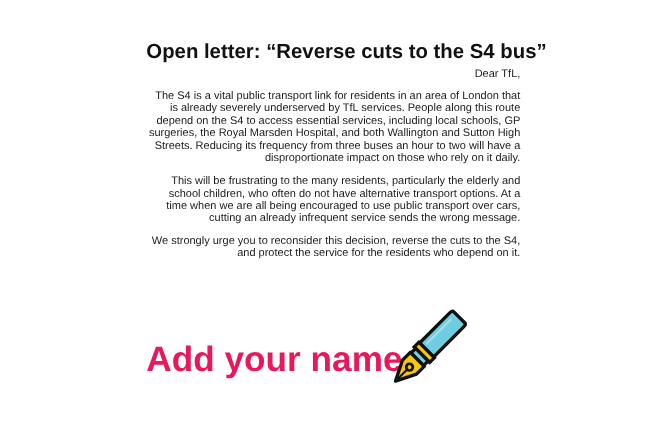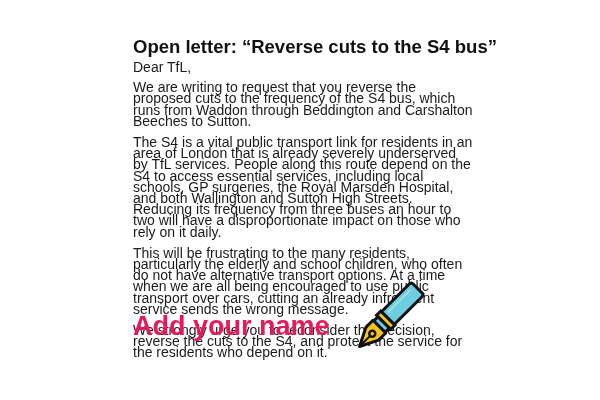--- a/index.html
+++ b/index.html
@@ -8,72 +8,72 @@
       background: #ffffff;
       width: 600px;
       height: 400px;
       overflow: hidden;
     }
     .page {
       position: relative;
       width: 600px;
       height: 288px;
       background: #ffffff;
+      text-align: right;
     }
     .letter {
       position: absolute;
       left: 133px;
       top: 36px;
       width: 340px;
       font-family: "Liberation Sans", sans-serif;
       color: #111111;
     }
     .title {
       font-family: "Liberation Sans", sans-serif;
       font-weight: bold;
       font-size: 18.5px;
       line-height: 22px;
       margin: 0 0 4px 0;
       white-space: nowrap;
       letter-spacing: 0px;
     }
     .para {
-      font-size: 14px;
+      font-size: 10px;
       line-height: 11.2px;
       margin: 0 0 10px 0;
       color: #1a1a1a;
     }
     .para.greeting { margin-bottom: 9px; }
     .cta {
       position: absolute;
       left: 133px;
       top: 306px;
       font-family: "Liberation Sans", sans-serif;
       font-weight: bold;
-      font-size: 27px;
+      font-size: 32px;
       line-height: 40px;
       white-space: nowrap;
       cursor: pointer;
     }
     .pen {
       position: absolute;
       left: 345px;
       top: 281px;
       width: 80px;
       height: 80px;
     }
   </style>
 </head>
 <body>
 
 <div class="page">
   <div class="letter">
     <h1 class="title">Open letter: “Reverse cuts to the S4 bus”</h1>
     <p class="para greeting">Dear TfL,</p>
-    <p class="para">We are writing to request that you reverse the proposed cuts to the frequency of the S4 bus, which runs from Waddon through Beddington and Carshalton Beeches to Sutton.</p>
     <p class="para">The S4 is a vital public transport link for residents in an area of London that is already severely underserved by TfL services. People along this route depend on the S4 to access essential services, including local schools, GP surgeries, the Royal Marsden Hospital, and both Wallington and Sutton High Streets. Reducing its frequency from three buses an hour to two will have a disproportionate impact on those who rely on it daily.</p>
     <p class="para">This will be frustrating to the many residents, particularly the elderly and school children, who often do not have alternative transport options. At a time when we are all being encouraged to use public transport over cars, cutting an already infrequent service sends the wrong message.</p>
     <p class="para">We strongly urge you to reconsider this decision, reverse the cuts to the S4, and protect the service for the residents who depend on it.</p>
   </div>
 
   <div class="cta" style="color: rgb(232, 25, 90);">Add your name</div>
 
   <svg class="pen" viewBox="0 0 80 80">
 
     <g transform="rotate(45 40 40)">

